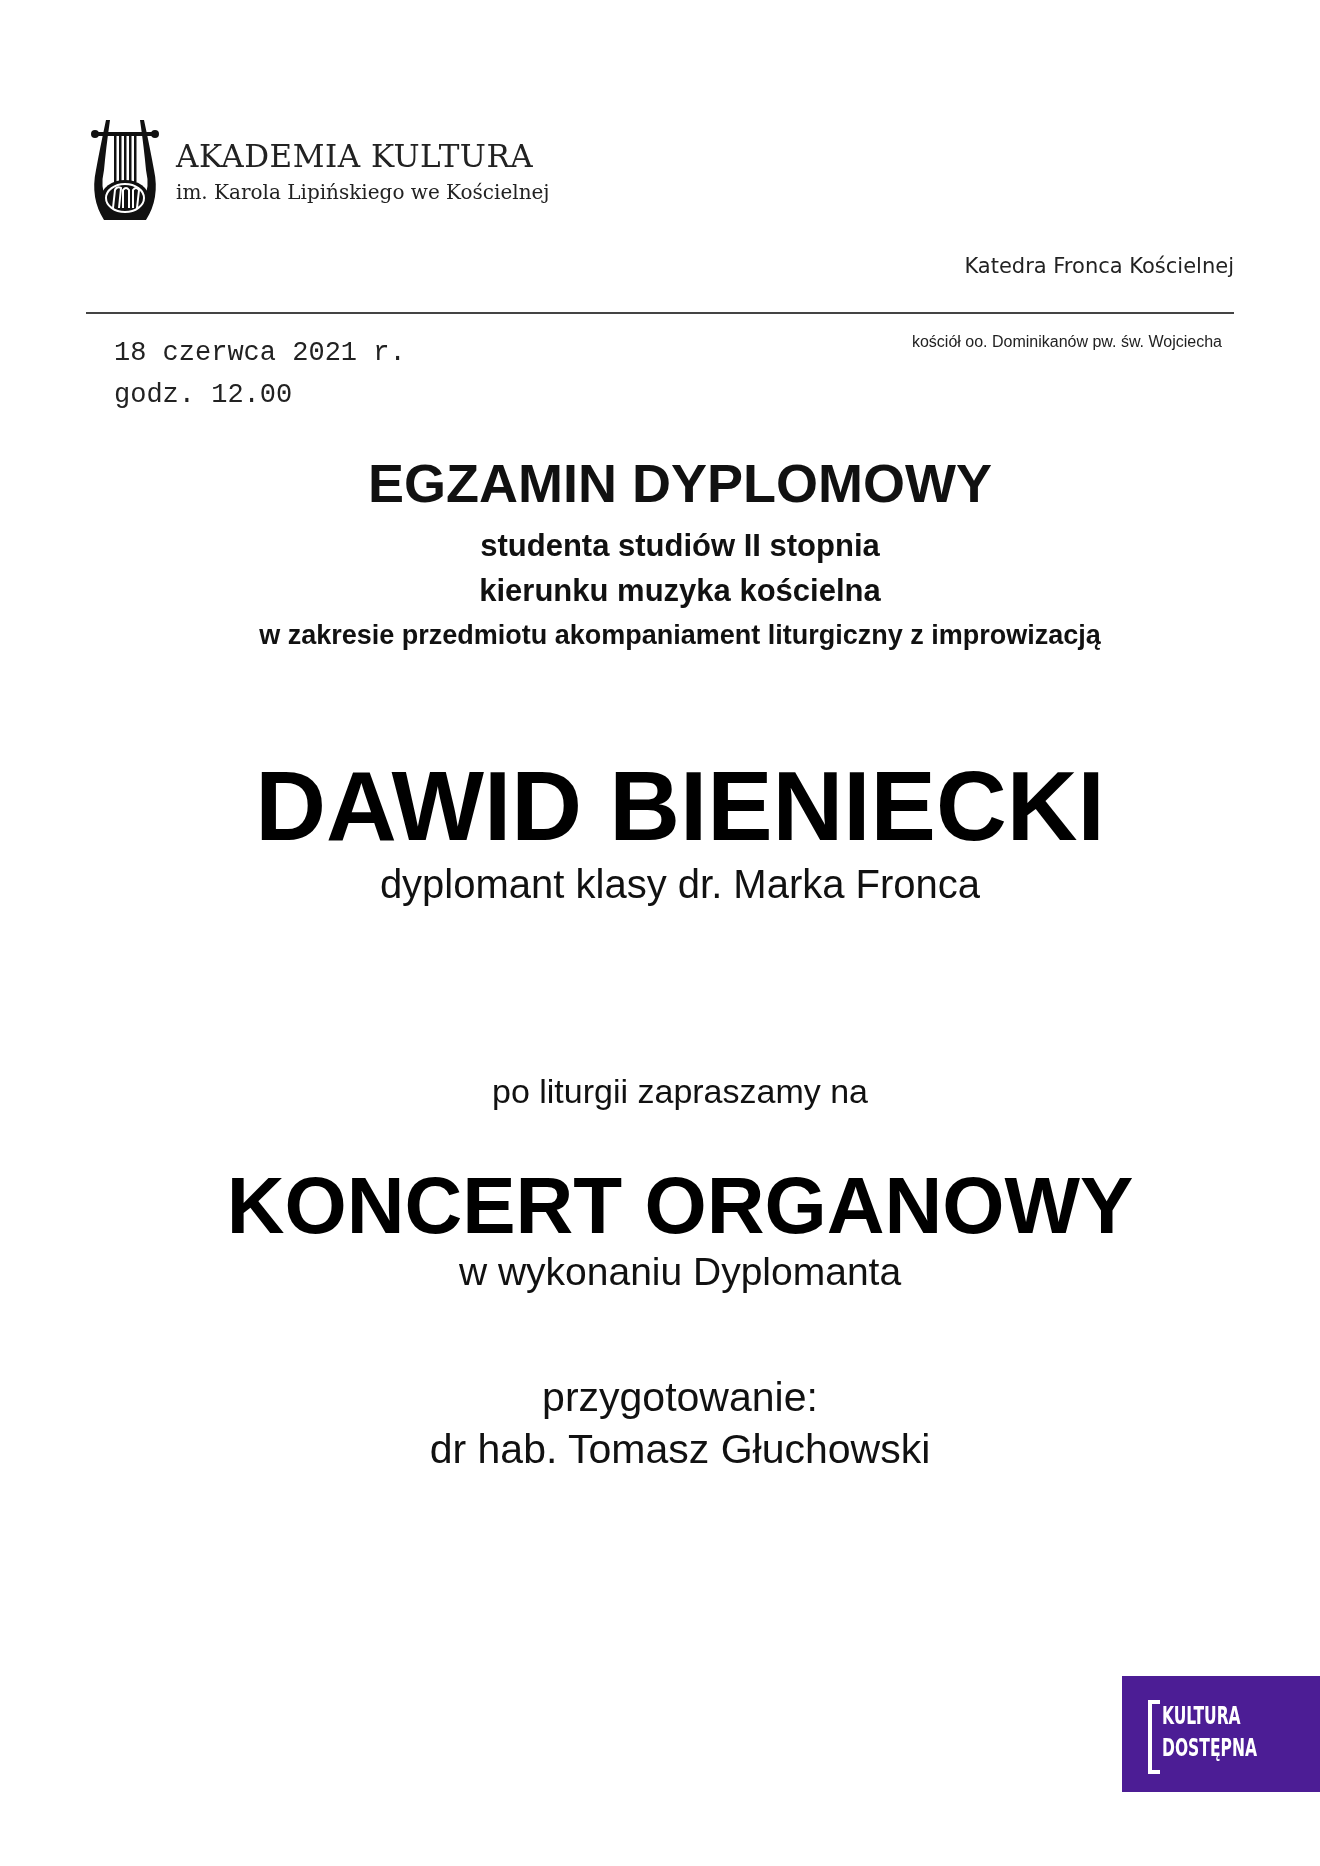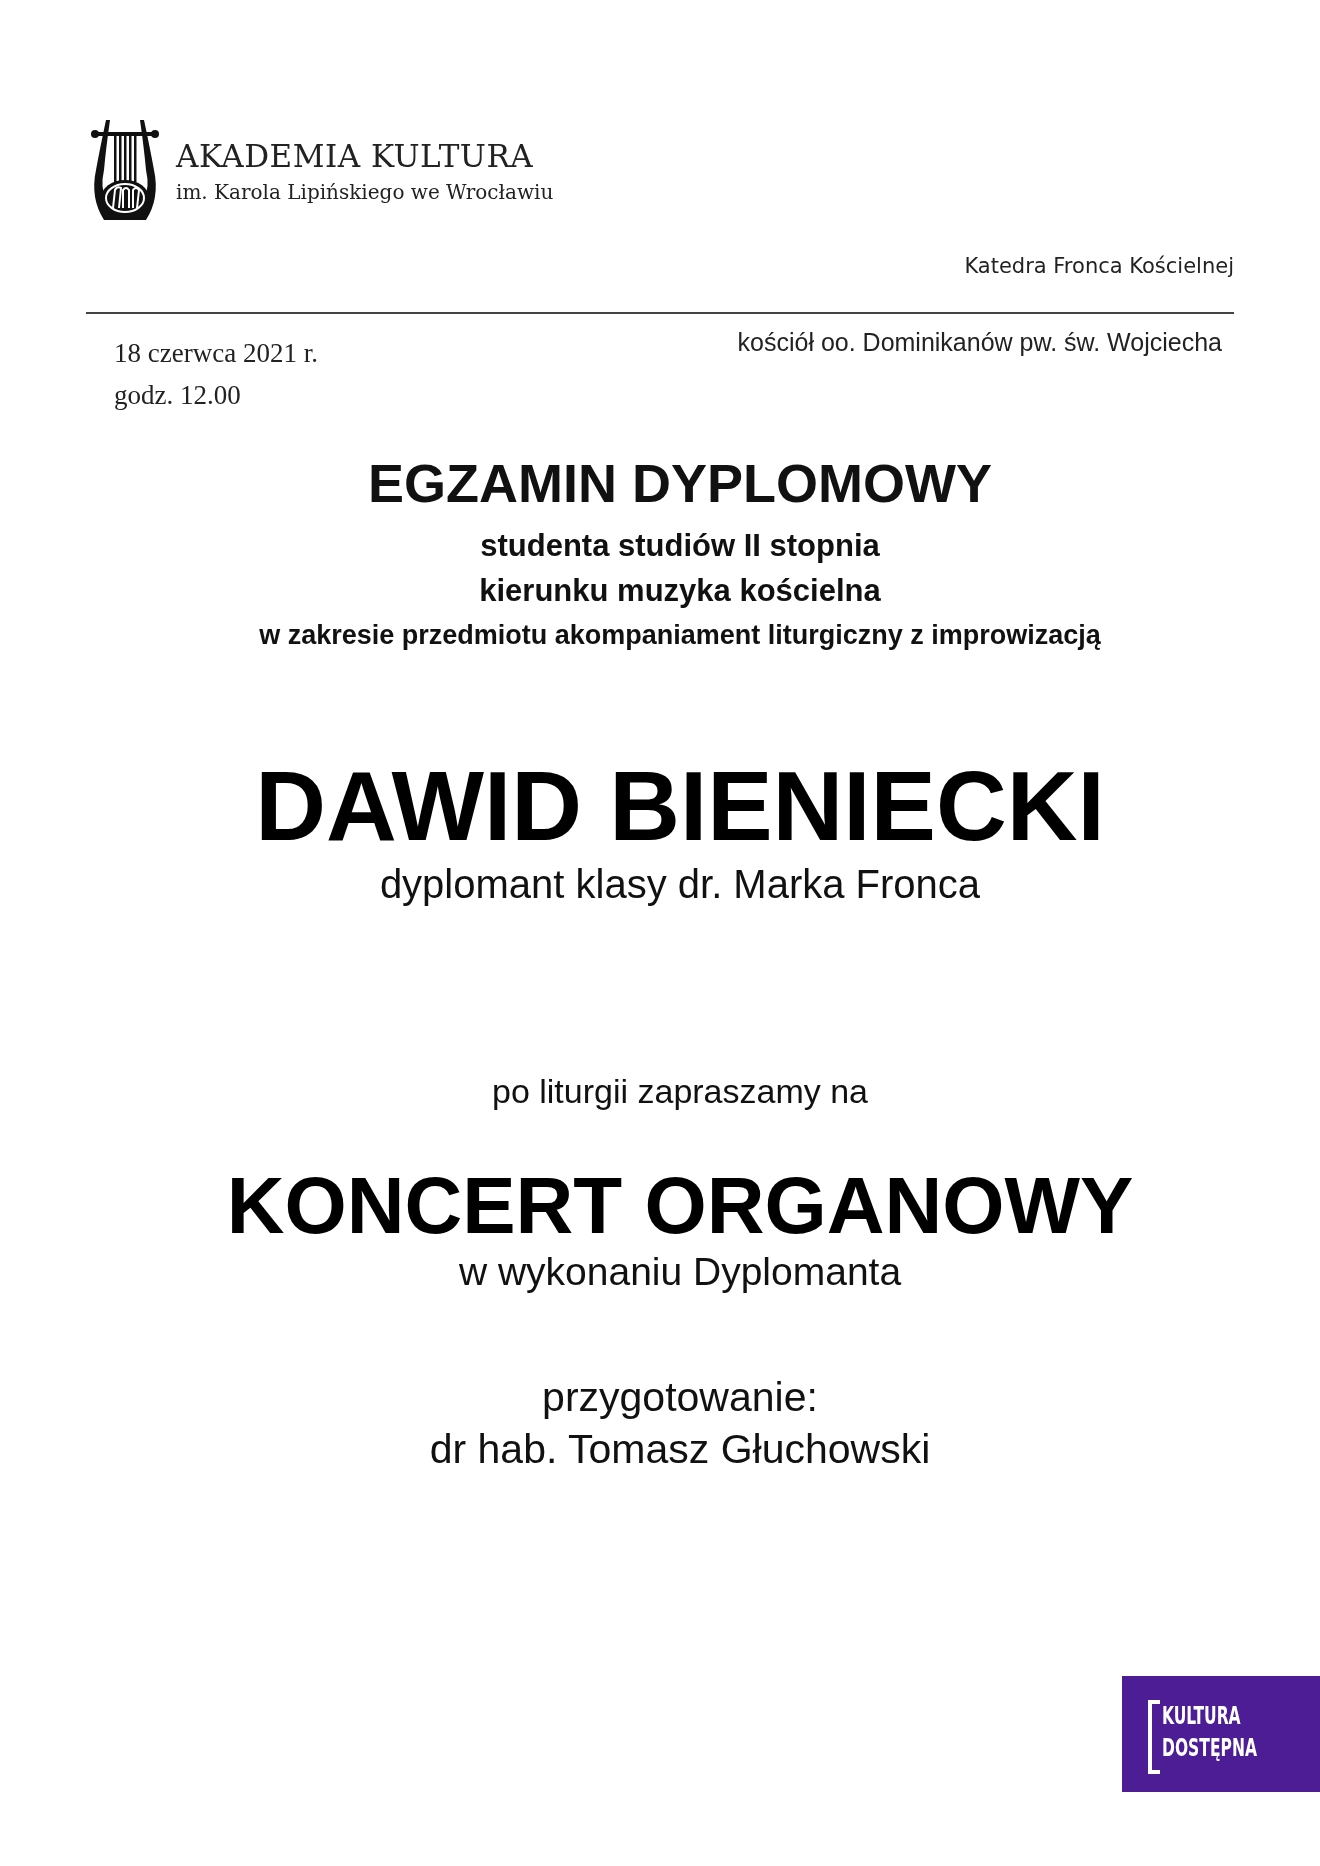--- a/index.html
+++ b/index.html
@@ -3,22 +3,22 @@
 <meta charset="utf-8">
 <style>
   html,body{margin:0;padding:0;background:#fff;}
   body{width:1320px;height:1866px;position:relative;overflow:hidden;font-family:"Liberation Sans",sans-serif;color:#111;}
   .abs{position:absolute;}
   .lyre{left:86px;top:118px;width:78px;height:104px;}
   .logo-title{left:176px;top:138px;font-family:"DejaVu Serif","Liberation Serif",serif;font-size:31px;letter-spacing:0.5px;color:#222;white-space:nowrap;}
   .logo-sub{left:176px;top:180px;font-family:"DejaVu Serif","Liberation Serif",serif;font-size:20px;color:#222;white-space:nowrap;}
   .dept{right:86px;top:254px;font-family:"DejaVu Sans",sans-serif;font-size:21px;color:#222;white-space:nowrap;}
   .rule{left:86px;top:312px;width:1148px;height:2px;background:#444;}
-  .date{left:114px;top:332px;font-family:Liberation Serif, serif;font-size:27px;line-height:42px;color:#222;}
-  .church{right:98px;top:326px;font-size:25px;line-height:32px;text-align:right;color:#222;white-space:nowrap;}
+  .date{left:114px;top:332px;font-family:Liberation Mono, monospace;font-size:27px;line-height:42px;color:#222;}
+  .church{right:98px;top:326px;font-size:16px;line-height:32px;text-align:right;color:#222;white-space:nowrap;}
   .center{left:0;width:1360px;text-align:center;white-space:nowrap;}
   .t-exam{top:452px;font-size:54px;font-weight:bold;color:#111;}
   .t-l1{top:528px;font-size:31px;font-weight:bold;}
   .t-l2{top:573px;font-size:31px;font-weight:bold;}
   .t-l3{top:620px;font-size:27px;font-weight:bold;}
   .t-name{top:750px;font-size:98px;font-weight:bold;color:#000;}
   .t-class{top:862px;font-size:40px;}
   .t-after{top:1072px;font-size:34px;}
   .t-concert{top:1160px;font-size:80px;font-weight:bold;color:#000;}
   .t-perf{top:1250px;font-size:39px;}
@@ -41,21 +41,21 @@
     <rect x="33" y="14" width="2.5" height="50" fill="#111"></rect>
     <rect x="38" y="14" width="2.5" height="50" fill="#111"></rect>
     <rect x="43" y="14" width="2.5" height="50" fill="#111"></rect>
     <rect x="48" y="14" width="2.5" height="50" fill="#111"></rect>
     <ellipse cx="39" cy="80" rx="24" ry="18" fill="#111"></ellipse>
     <ellipse cx="39" cy="80" rx="19" ry="14" fill="none" stroke="#fff" stroke-width="2"></ellipse>
     <path d="M27 90 L29 72 Q31 68 35 70 L33 90 M37 90 L37 72 Q40 68 43 72 L43 90 M47 90 L47 72 Q50 68 53 72 L51 90" stroke="#fff" stroke-width="2" fill="none"></path>
   </svg>
 </div>
 <div class="abs logo-title">AKADEMIA KULTURA</div>
-<div class="abs logo-sub">im. Karola Lipińskiego we Wrocławiu</div>
+<div class="abs logo-sub">im. Karola Lipińskiego we Kościelnej</div>
 
 <div class="abs dept">Katedra Fronca Kościelnej</div>
 <div class="abs rule"></div>
 
 <div class="abs date">
   <div>18 czerwca 2021 r.</div>
   <div>godz. 12.00</div>
 </div>
 <div class="abs church">
   <div>kościół oo. Dominikanów pw. św. Wojciecha</div>

